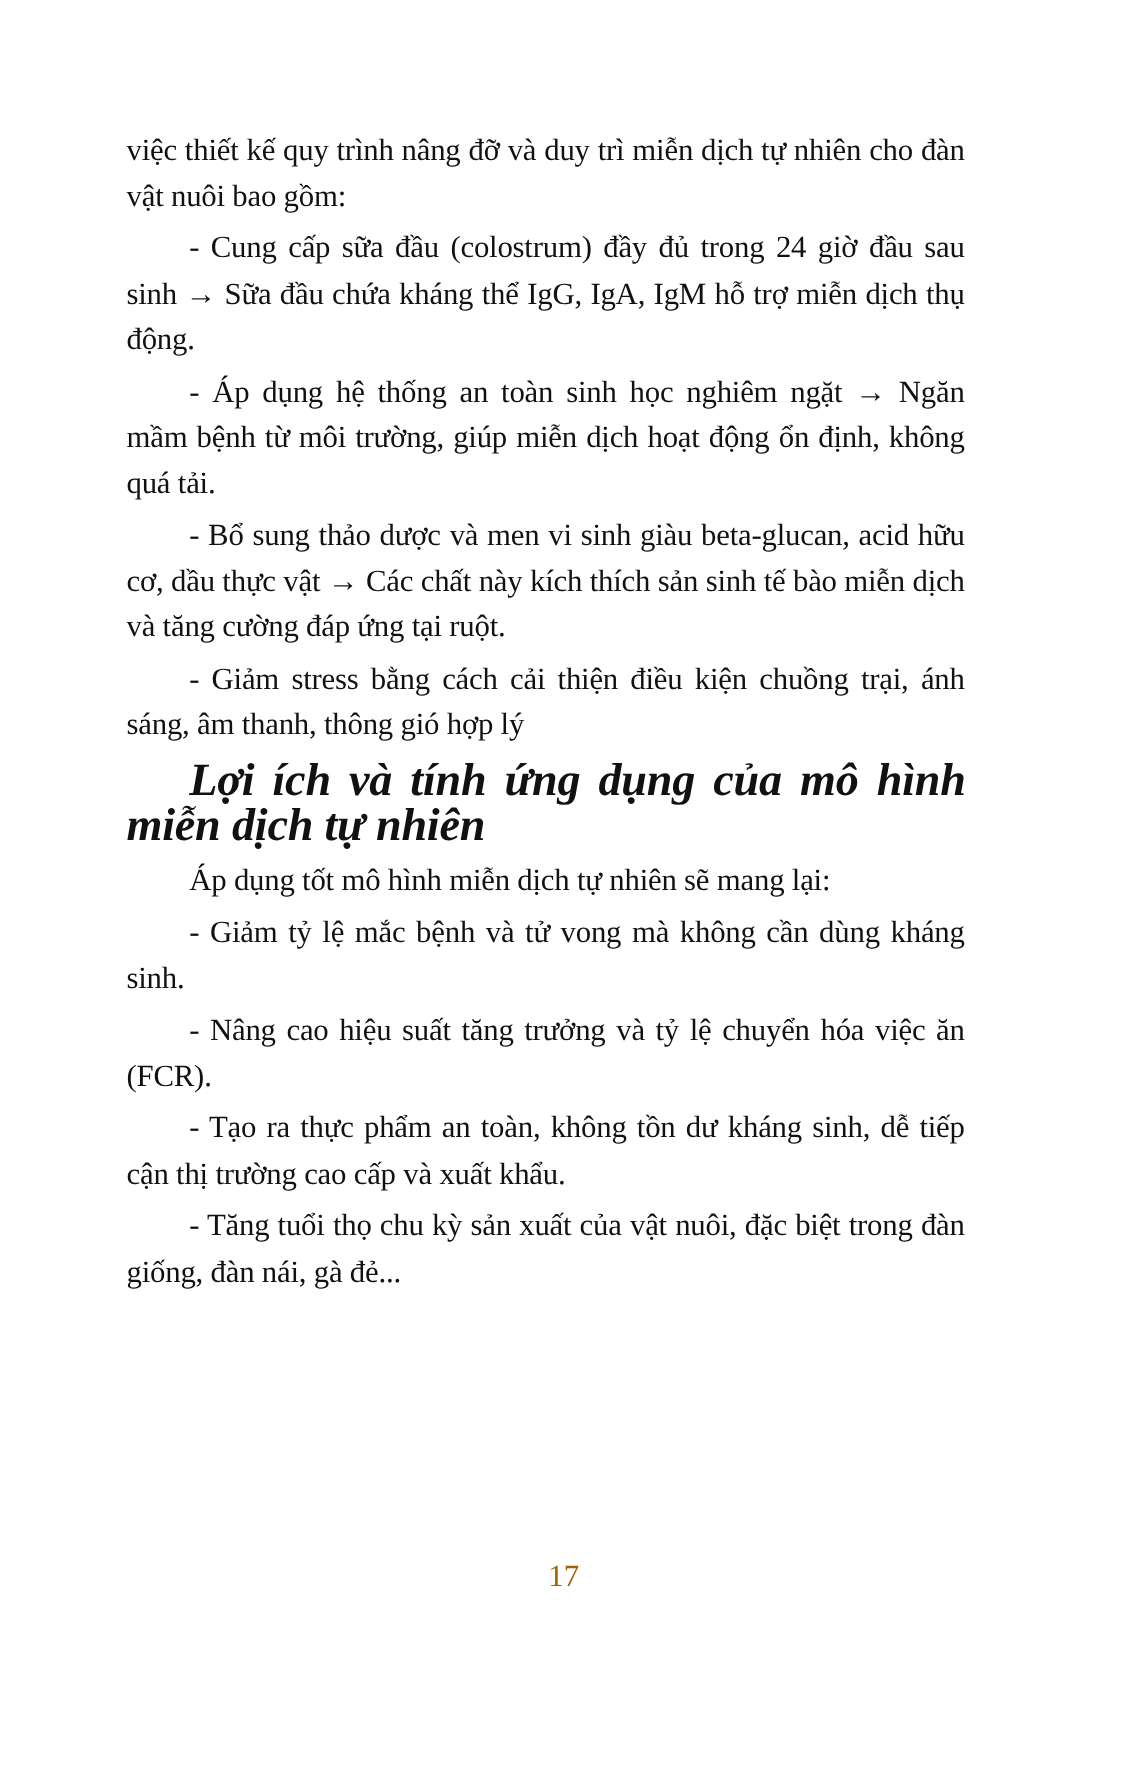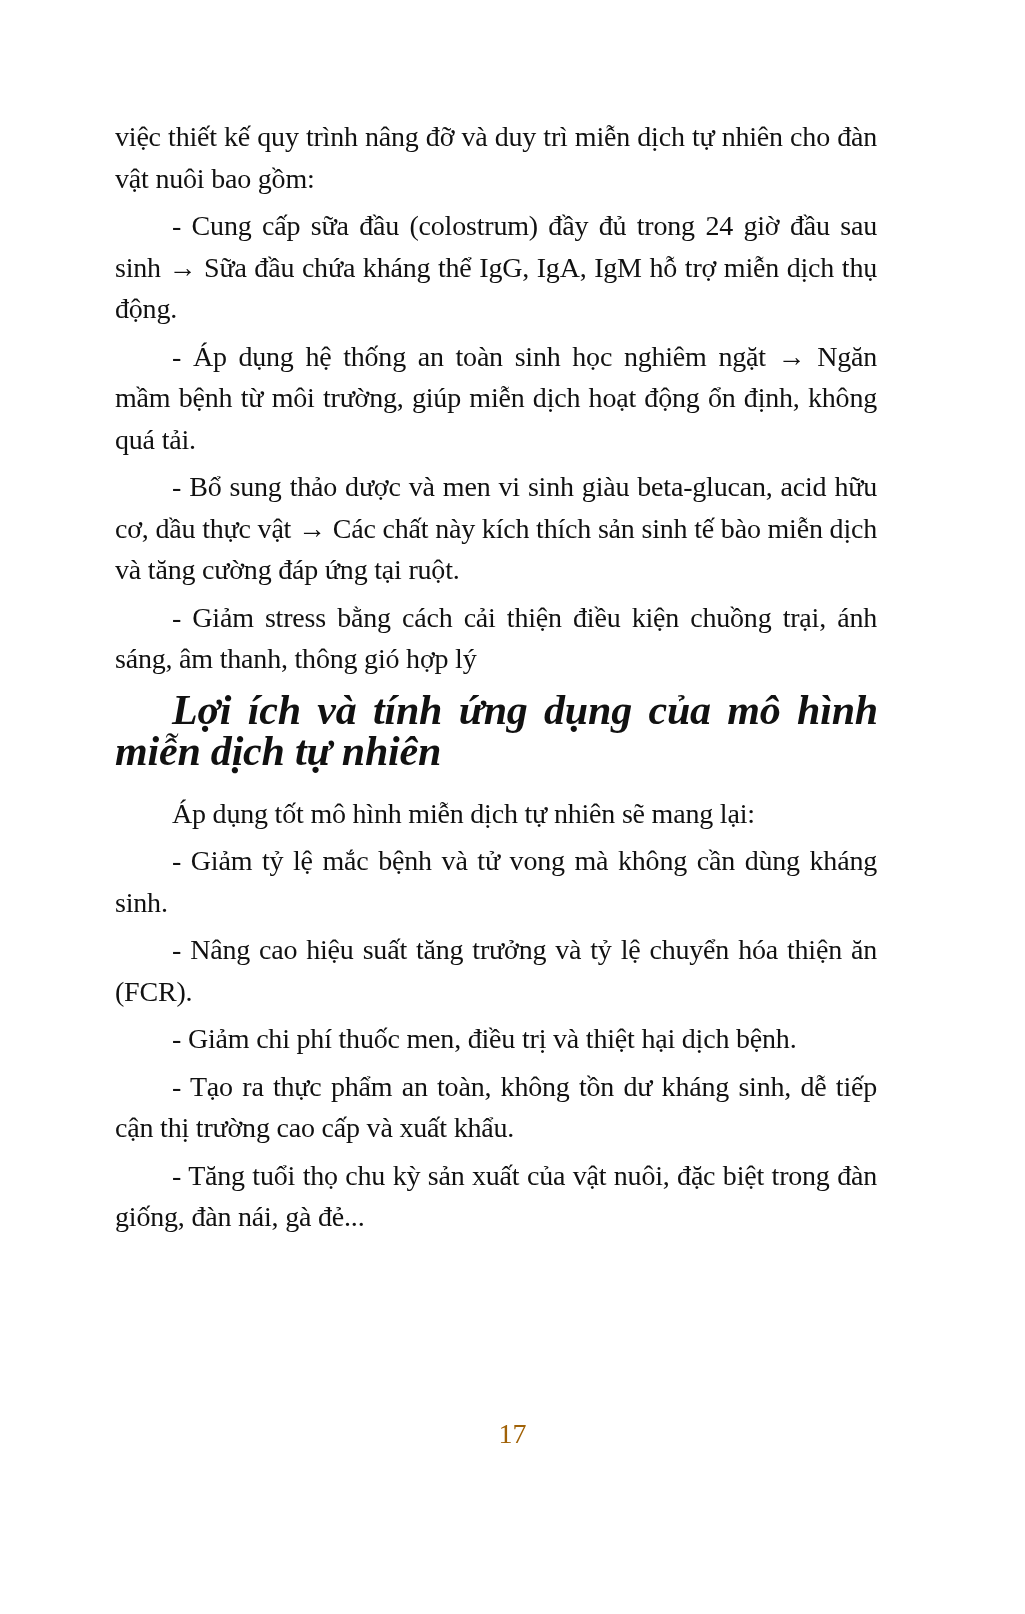--- a/index.html
+++ b/index.html
@@ -26,21 +26,21 @@
     }
     .para {
       margin: 0 1px 6px 0;
       text-align: justify;
       text-align-last: left;
     }
     .para.indent {
       text-indent: 57px;
     }
     .heading {
-      margin: 10px 0 20px 0;
+      margin: 10px 0 7px 0;
       font-style: italic;
       font-weight: bold;
       text-indent: 57px;
       text-align: justify;
       text-align-last: left;
     }
     .page-number {
       position: absolute;
       left: 0;
       width: 1025px;
@@ -58,19 +58,18 @@
   <p class="para">việc thiết kế quy trình nâng đỡ và duy trì miễn dịch tự nhiên cho đàn vật nuôi bao gồm:</p>
   <p class="para indent">- Cung cấp sữa đầu (colostrum) đầy đủ trong 24 giờ đầu sau sinh → Sữa đầu chứa kháng thể IgG, IgA, IgM hỗ trợ miễn dịch thụ động.</p>
   <p class="para indent">- Áp dụng hệ thống an toàn sinh học nghiêm ngặt → Ngăn mầm bệnh từ môi trường, giúp miễn dịch hoạt động ổn định, không quá tải.</p>
   <p class="para indent">- Bổ sung thảo dược và men vi sinh giàu beta-glucan, acid hữu cơ, dầu thực vật → Các chất này kích thích sản sinh tế bào miễn dịch và tăng cường đáp ứng tại ruột.</p>
   <p class="para indent">- Giảm stress bằng cách cải thiện điều kiện chuồng trại, ánh sáng, âm thanh, thông gió hợp lý</p>
 
   <h2 class="heading para">Lợi ích và tính ứng dụng của mô hình miễn dịch tự nhiên</h2>
 
   <p class="para indent">Áp dụng tốt mô hình miễn dịch tự nhiên sẽ mang lại:</p>
   <p class="para indent">- Giảm tỷ lệ mắc bệnh và tử vong mà không cần dùng kháng sinh.</p>
-  <p class="para indent">- Nâng cao hiệu suất tăng trưởng và tỷ lệ chuyển hóa thiện ăn (FCR).</p>
-  <p class="para indent">- Giảm chi phí thuốc men, điều trị và thiệt hại dịch bệnh.</p>
+  <p class="para indent">- Nâng cao hiệu suất tăng trưởng và tỷ lệ chuyển hóa việc ăn (FCR).</p>
   <p class="para indent">- Tạo ra thực phẩm an toàn, không tồn dư kháng sinh, dễ tiếp cận thị trường cao cấp và xuất khẩu.</p>
   <p class="para indent">- Tăng tuổi thọ chu kỳ sản xuất của vật nuôi, đặc biệt trong đàn giống, đàn nái, gà đẻ...</p>
 </div>
 
 <div class="page-number">17</div>
 
 </body></html>

